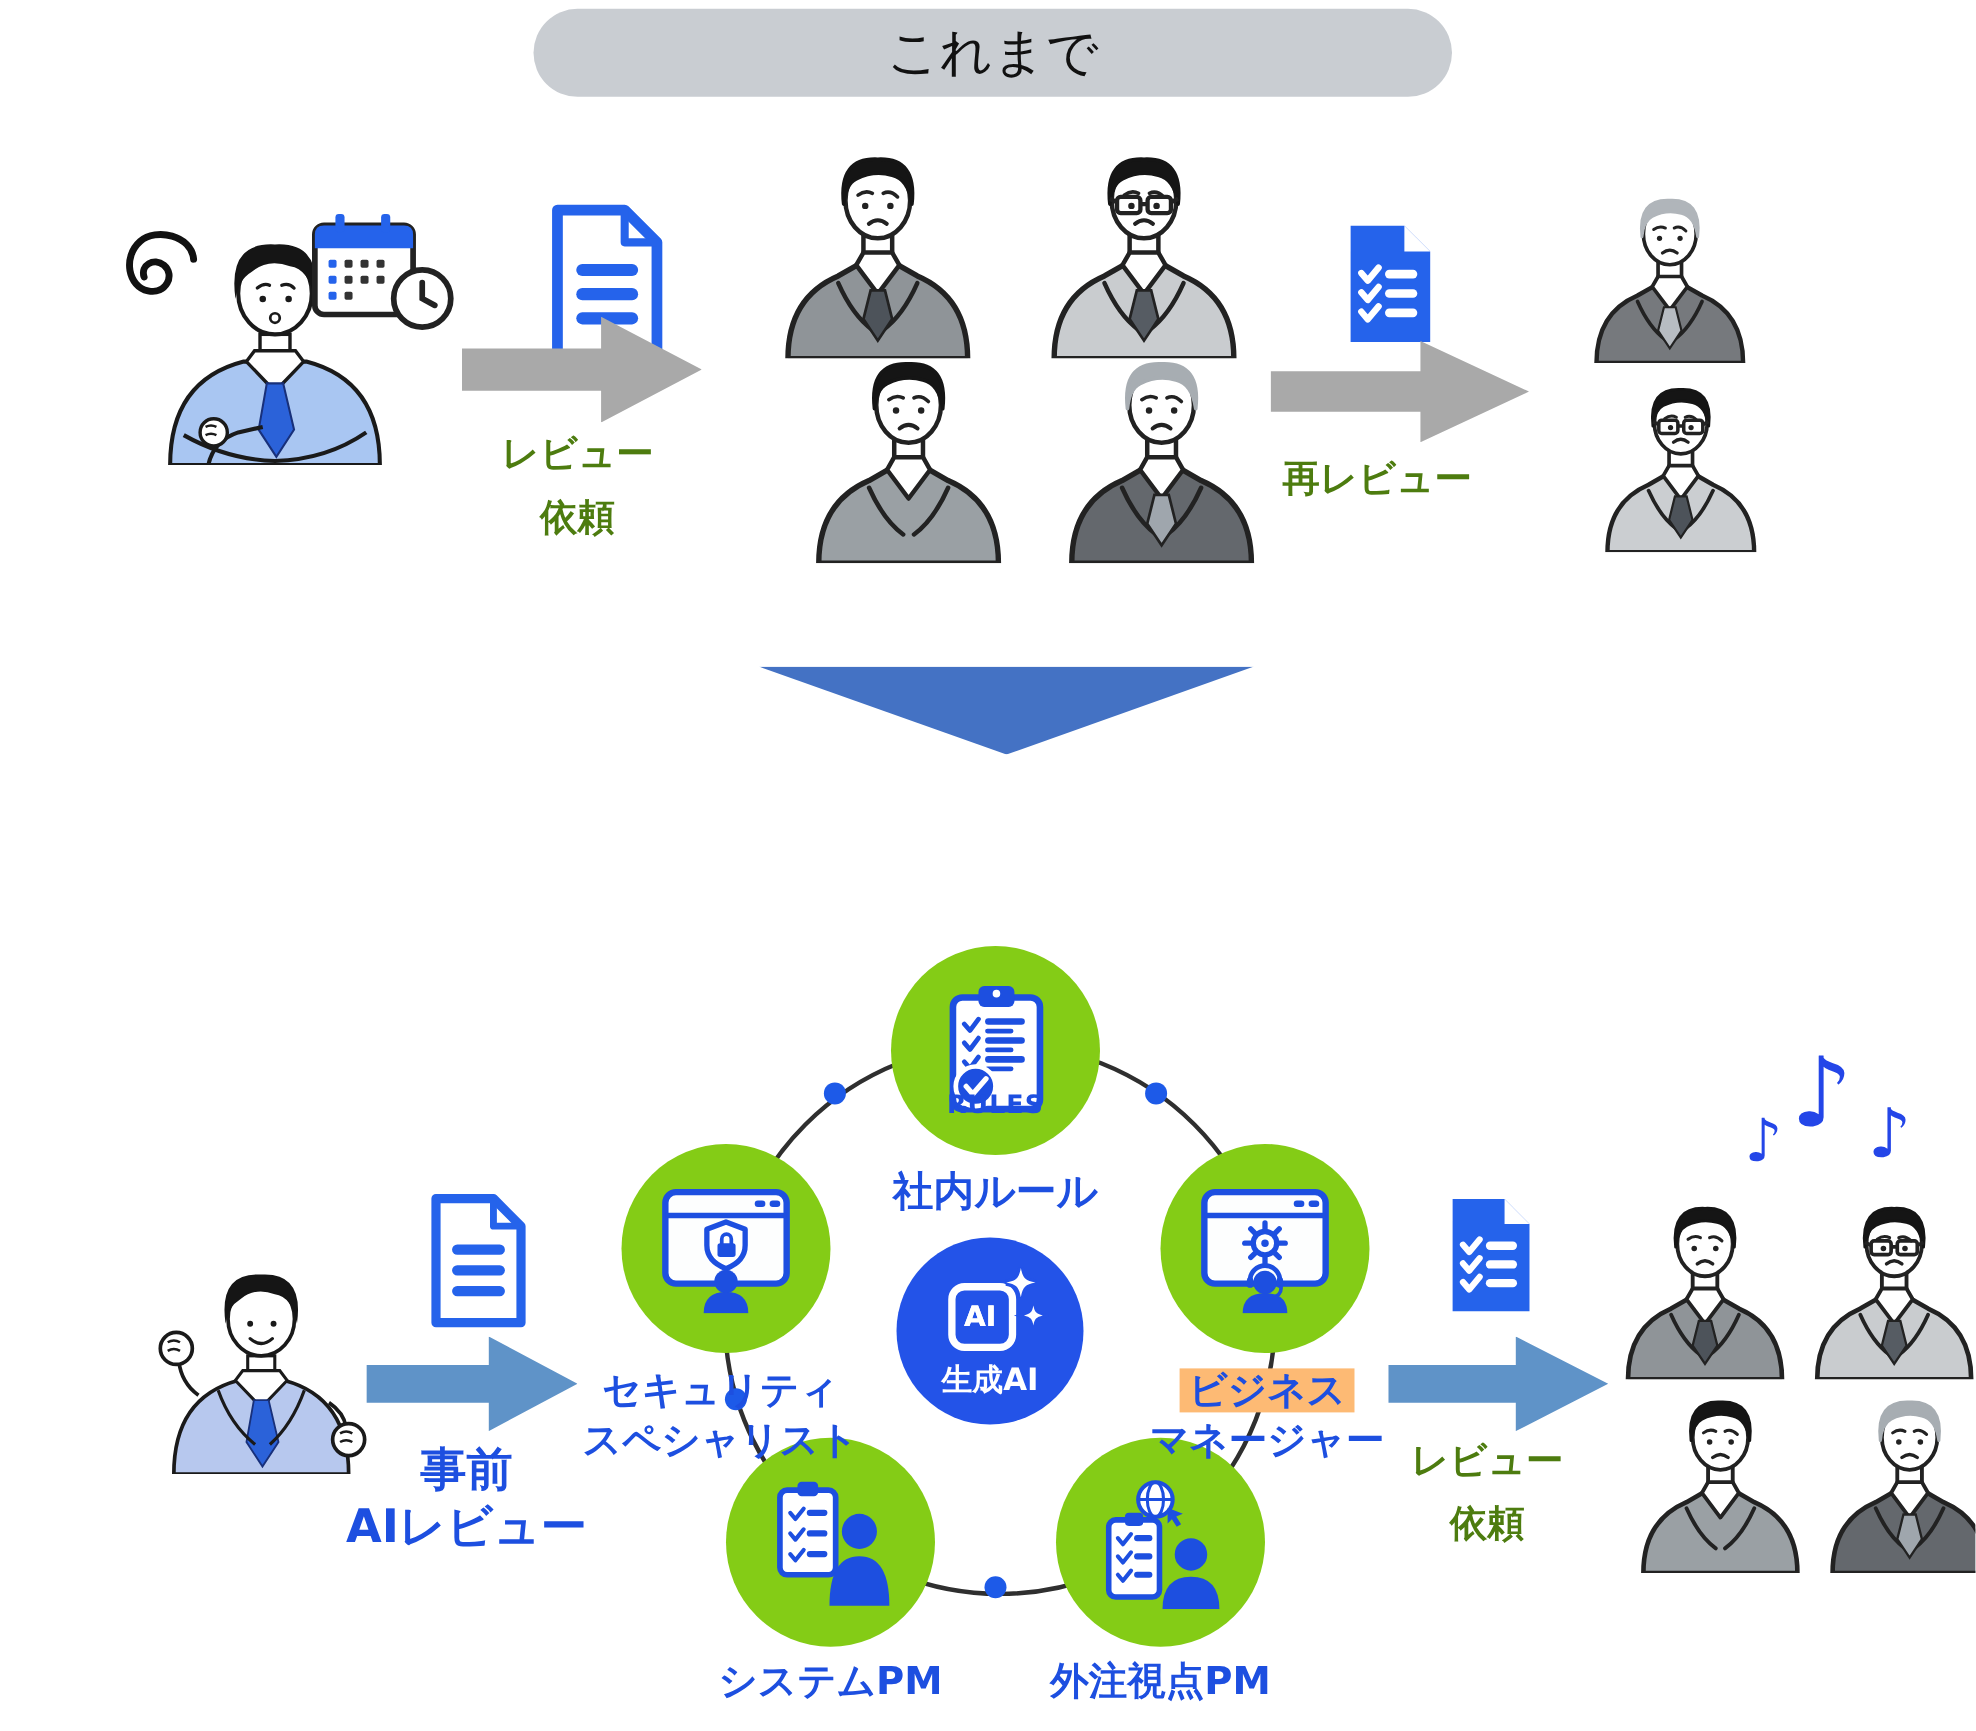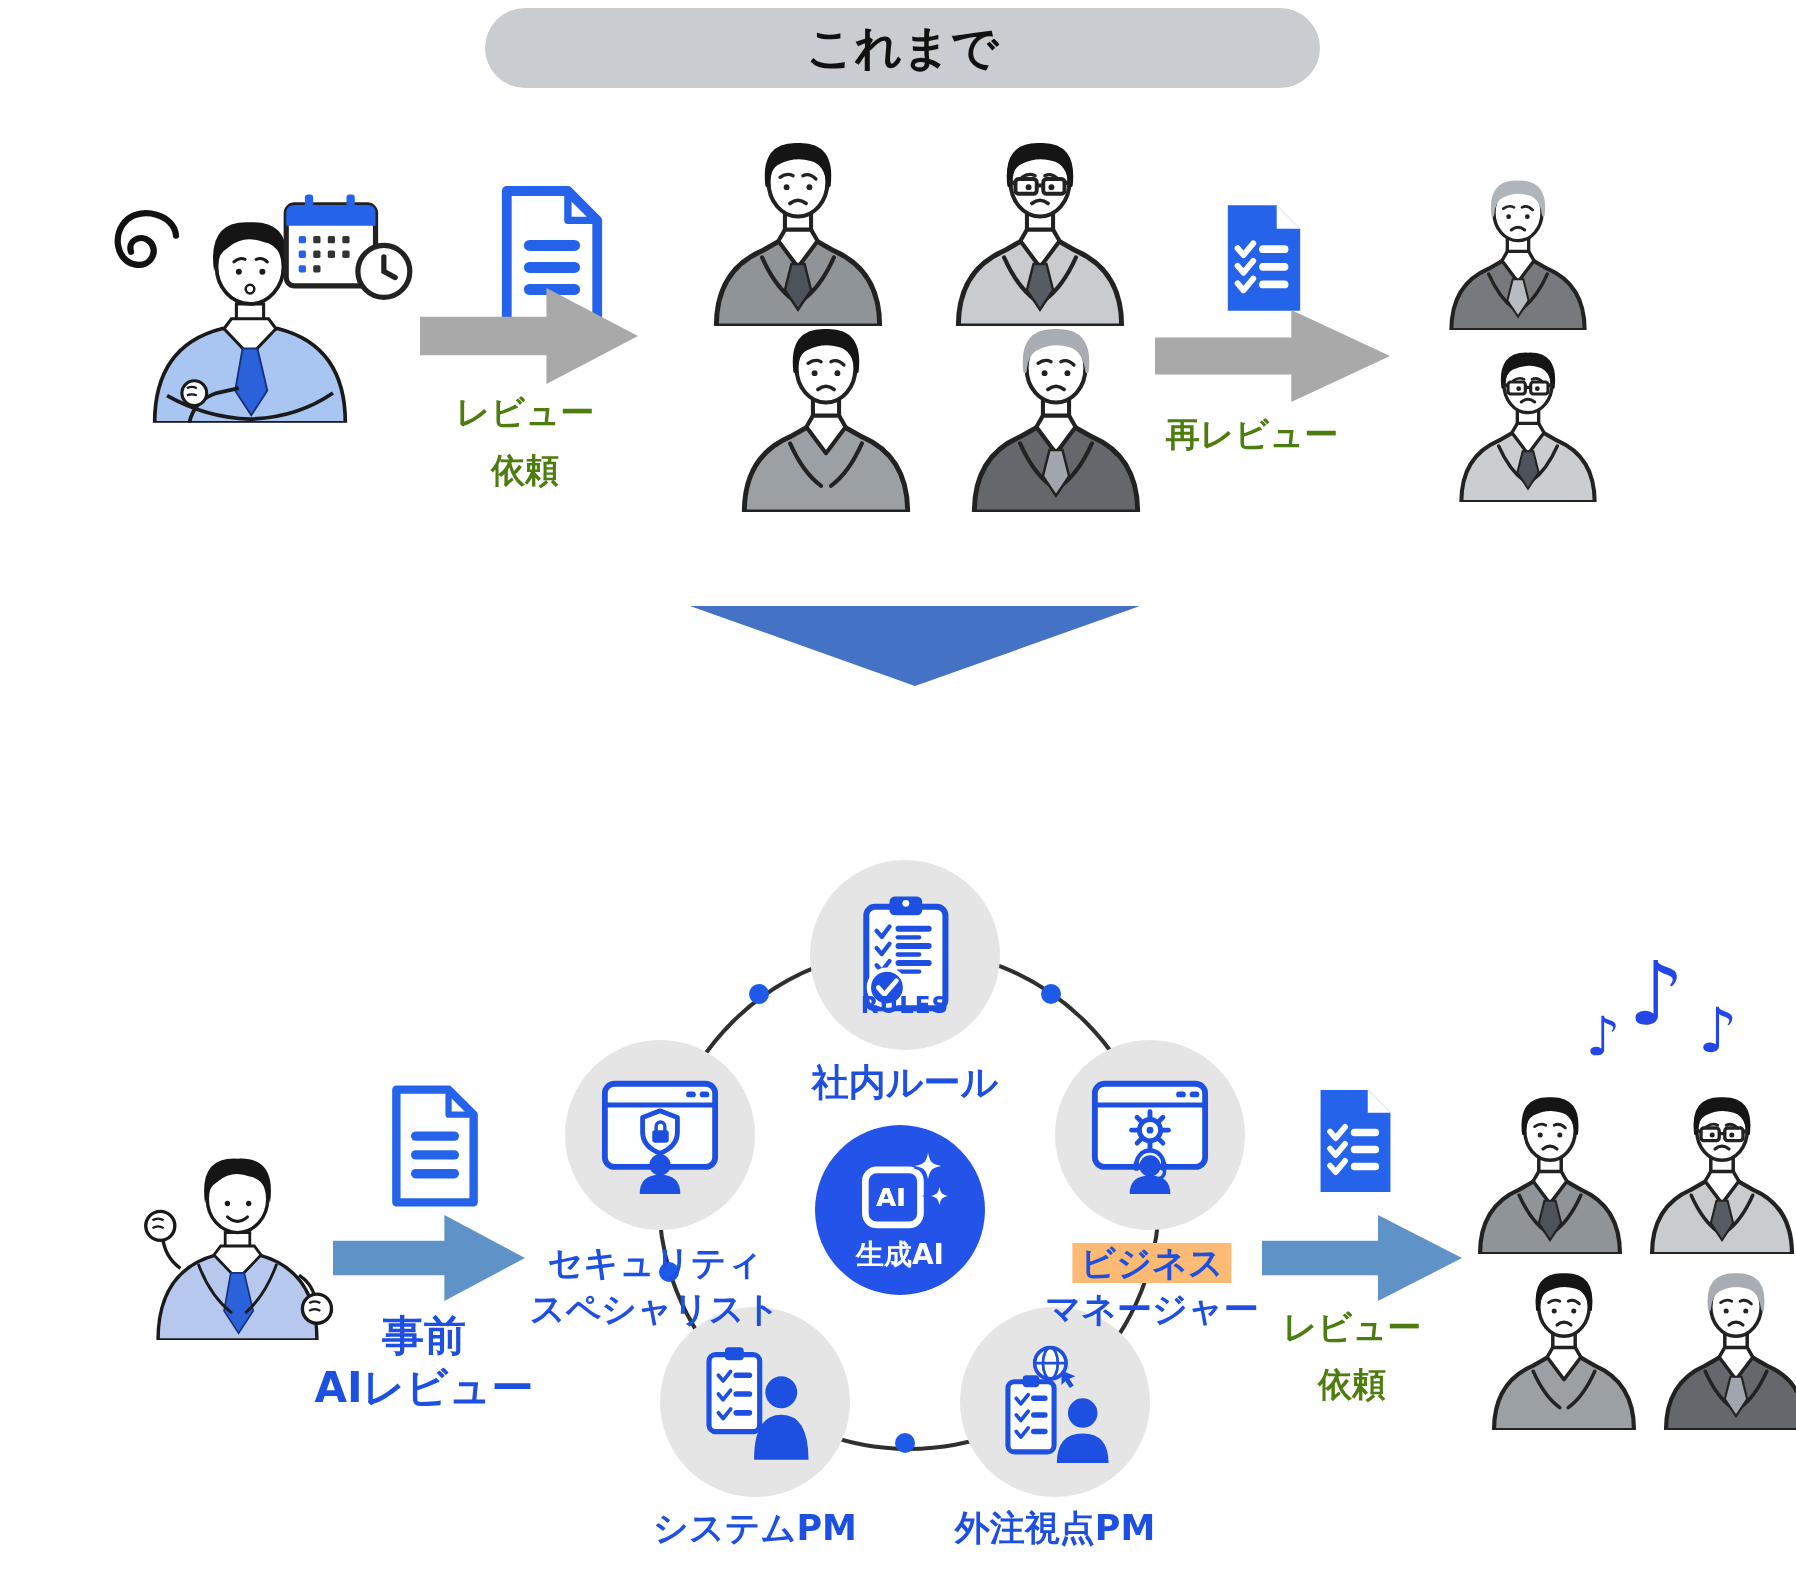--- a/index.html
+++ b/index.html
@@ -1,39 +1,39 @@
 <!DOCTYPE html>
 <html><head>
 <meta charset="utf-8">
 <style>
   html,body{margin:0;padding:0;background:#fff;}
   .canvas{position:relative;width:1796px;height:1574px;background:#fff;overflow:hidden;
           font-family:"DejaVu Sans","Liberation Sans",sans-serif;color:#1a1a1a;}
   .abs{position:absolute;}
   
   .banner{position:absolute;border-radius:46px;display:flex;align-items:center;justify-content:center;
-          font-weight:700;}
+          font-weight:400;}
   .banner-gray{left:485px;top:8px;width:835px;height:80px;background:#c9cdd2;color:#111;font-size:47px;}
   .banner-blue{left:465px;top:757px;width:890px;height:92px;background:#2353e8;color:#fff;font-size:50px;}
   
   .arrow{position:absolute;clip-path:polygon(0 30%,58% 30%,58% 0,100% 50%,58% 100%,58% 70%,0 70%);}
   .arrow-gray{background:#a9a9a9;}
   .arrow-steel{background:#5f93c8;}
   .chevron{position:absolute;left:690px;top:606px;width:450px;height:80px;background:#4472c4;
            clip-path:polygon(0 0,100% 0,50% 100%);}
   
   .cap{position:absolute;transform:translateX(-50%);white-space:nowrap;font-weight:800;text-align:center;}
   .cap-black{color:#4d7c0f;font-size:34px;}
   .cap-blue{color:#1d4fe0;font-size:42px;}
   .node-label{position:absolute;transform:translateX(-50%);white-space:nowrap;font-weight:800;
               color:#1d4fe0;font-size:35px;text-align:center;}
   .chip{background:#fdba74;padding:0 8px;}
   
   .ring{position:absolute;left:657px;top:947px;width:496px;height:496px;border:4px solid #2f2f2f;border-radius:50%;}
-  .node{position:absolute;width:190px;height:190px;border-radius:50%;background:#e5e5e5;
+  .node{position:absolute;width:190px;height:190px;border-radius:50%;background:#84cc16;
         display:flex;flex-direction:column;align-items:center;justify-content:center;}
   .dot{position:absolute;width:20px;height:20px;border-radius:50%;background:#1d5ae8;}
   .ai-circle{position:absolute;left:815px;top:1125px;width:170px;height:170px;border-radius:50%;background:#2353e8;
              display:flex;flex-direction:column;align-items:center;justify-content:center;}
   .ai-caption{color:#fff;font-weight:800;font-size:28px;margin-top:-6px;}
   .brand{position:absolute;left:900px;top:1302px;transform:translateX(-50%);
          font-weight:800;font-size:44px;color:#2353e8;white-space:nowrap;}
   .rules-text{font-weight:800;font-size:23px;color:#1d4fe0;margin-top:-30px;letter-spacing:1px;}
   
   .person{position:absolute;}

